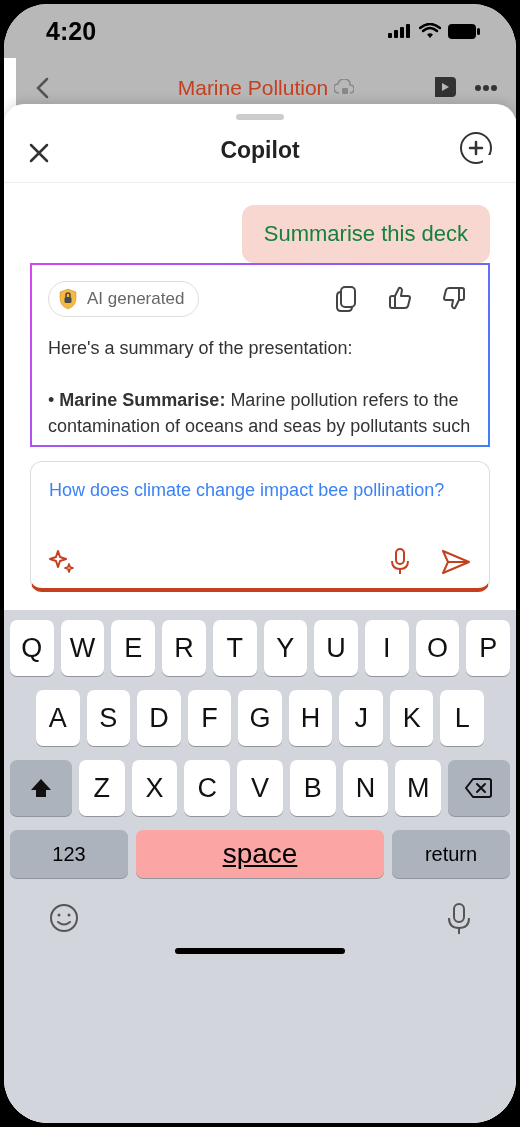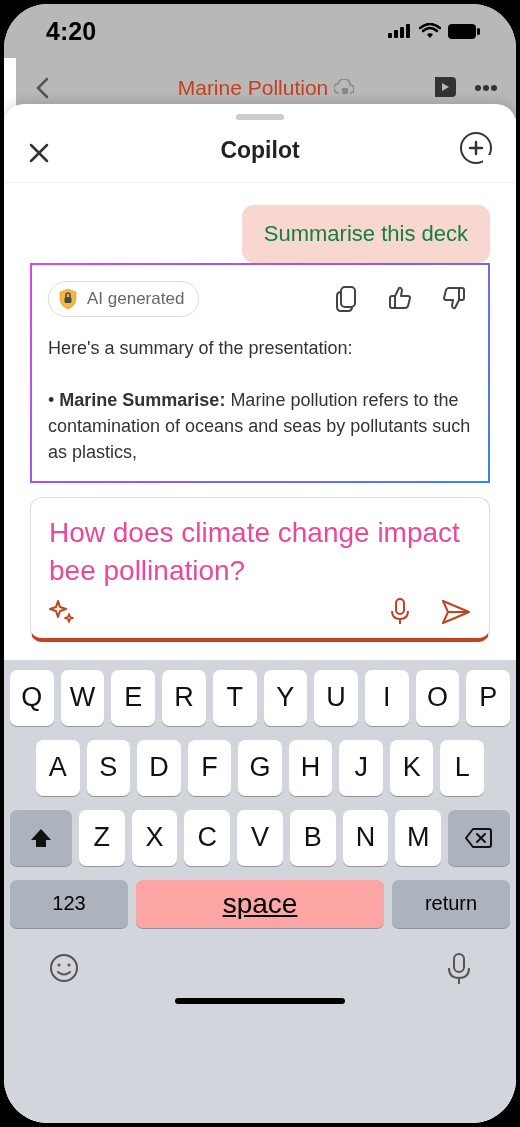--- a/index.html
+++ b/index.html
@@ -141,21 +141,21 @@
     }
     .response-card {
       clear: both;
       margin-top: 26px;
       border: 2px solid;
       border-image: linear-gradient(135deg,#d946ef,#8b5cf6,#3b82f6) 1;
       border-radius: 12px;
       padding: 16px 16px 0;
       position: relative;
       overflow: hidden;
-      height: 220px;
+      height: 184px;
     }
     .resp-top {
       display: flex;
       align-items: center;
       justify-content: space-between;
       margin-bottom: 18px;
     }
     .ai-badge {
       display: flex;
       align-items: center;
@@ -182,22 +182,22 @@
     }
     .input-card {
       margin: 14px 26px 0;
       border: 1px solid #ddd;
       border-radius: 12px;
       padding: 16px 18px 12px;
       border-bottom: 4px solid #c4401f;
       background:#fff;
     }
     .input-text {
-      font-size: 28px;
-      color: #ec4899;
+      font-size: 18px;
+      color: #3b82f6;
       line-height: 1.35;
       min-height: 62px;
     }
     .input-row {
       display: flex;
       align-items: center;
       justify-content: space-between;
       margin-top: 8px;
     }
     .input-row .right {

